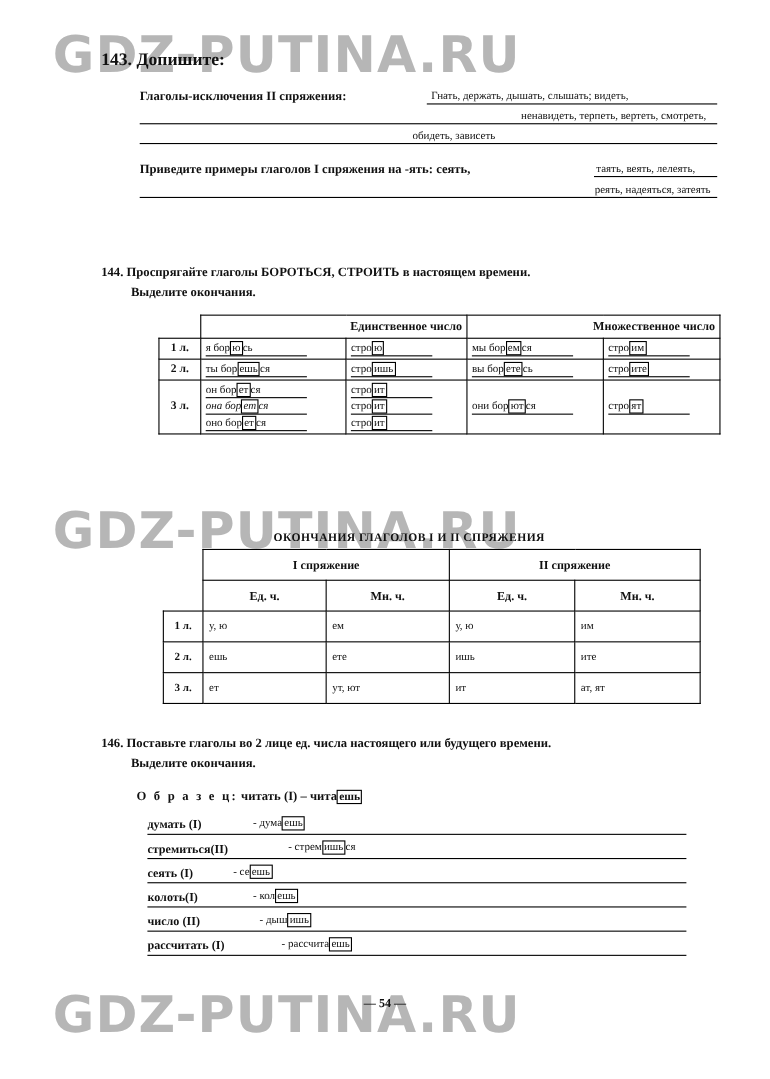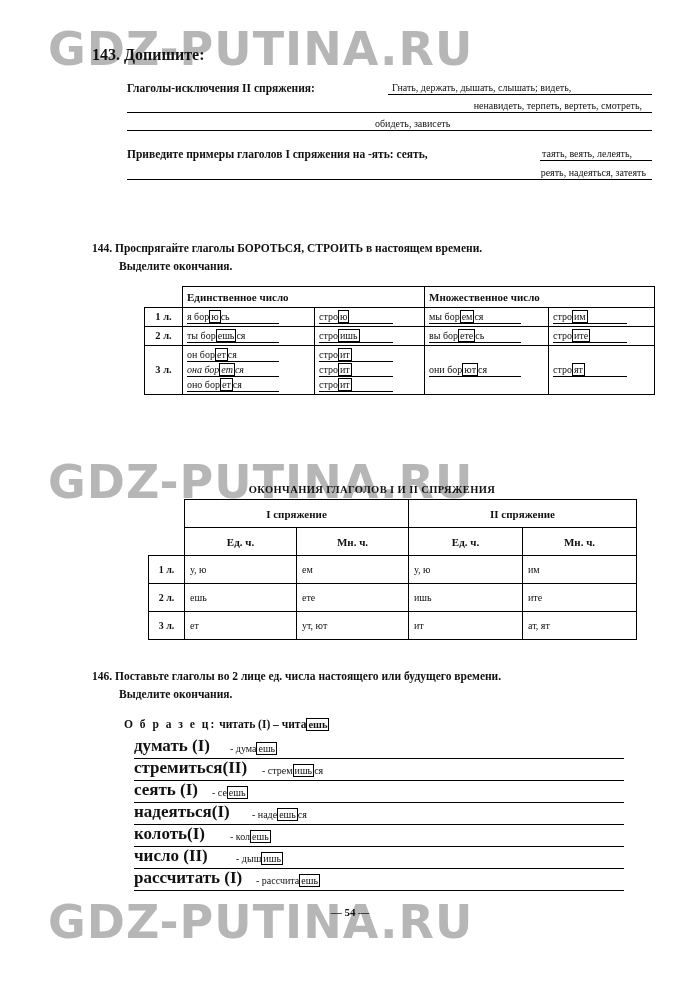--- a/index.html
+++ b/index.html
@@ -54,21 +54,21 @@
     margin-left:52px;
     margin-top:10px;
     table-layout:fixed;
   }
   table.grid td,table.grid th{
     border:1px solid #000;
     font-size:10.5px;
     padding:2px 4px;
     vertical-align:middle;
   }
-  table.grid th{font-weight:bold;text-align:left;font-size:11px;padding:4px;}
+  table.grid th{font-weight:bold;text-align:right;font-size:11px;padding:4px;}
   .pers{width:38px;text-align:center;font-weight:bold;font-size:11px;}
   .answer{
     display:inline-block;
     border-bottom:1px solid #000;
     min-width:92px;
     font-size:10px;
     line-height:13px;
     white-space:nowrap;
   }
   .answer.w78{min-width:74px;}
@@ -99,21 +99,21 @@
   .sample{margin:14px 0 6px 32px;font-size:11.5px;font-weight:bold;}
   .sample .sp{letter-spacing:2px;}
   .vlist{margin-left:42px;}
   .vrow{
     position:relative;height:21px;
     border-bottom:1px solid #000;
     width:490px;
   }
   .vterm{
     position:absolute;left:0;bottom:2px;
-    font-size:17px;font-weight:bold;white-space:nowrap;
+    font-size:11px;font-weight:bold;white-space:nowrap;
   }
   .vans{
     position:absolute;bottom:3px;
     font-size:10px;white-space:nowrap;
   }
 
   
   .pageno{
     position:absolute;left:0;right:0;top:906px;
     text-align:center;font-size:11px;font-weight:bold;z-index:12;
@@ -296,24 +296,20 @@
         </div>
         <div class="vrow">
           <span class="vterm">стремиться(II)</span>
           <span class="vans" style="left:128px;"><span>- стрем</span><span class="box">ишь</span><span>ся</span></span>
         </div>
         <div class="vrow">
           <span class="vterm">сеять (I)</span>
           <span class="vans" style="left:78px;"><span>- се</span><span class="box">ешь</span><span></span></span>
         </div>
         <div class="vrow">
-          <span class="vterm">надеяться(I)</span>
-          <span class="vans" style="left:118px;"><span>- наде</span><span class="box">ешь</span><span>ся</span></span>
-        </div>
-        <div class="vrow">
           <span class="vterm">колоть(I)</span>
           <span class="vans" style="left:96px;"><span>- кол</span><span class="box">ешь</span><span></span></span>
         </div>
         <div class="vrow">
           <span class="vterm">число (II)</span>
           <span class="vans" style="left:102px;"><span>- дыш</span><span class="box">ишь</span><span></span></span>
         </div>
         <div class="vrow">
           <span class="vterm">рассчитать (I)</span>
           <span class="vans" style="left:122px;text-align:center;"><span>- рассчита</span><span class="box">ешь</span><span></span></span>

